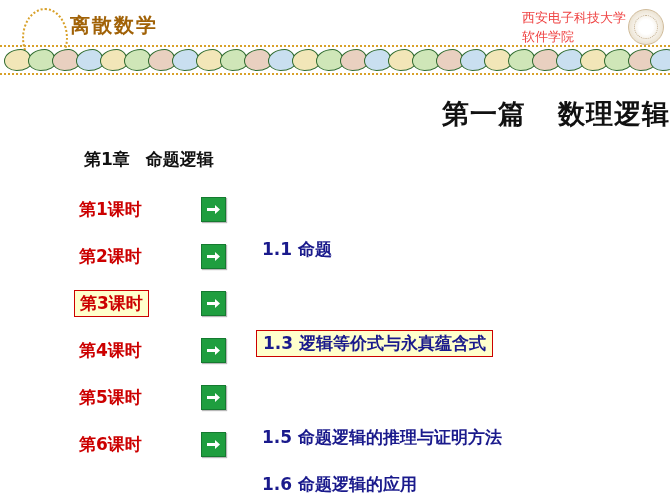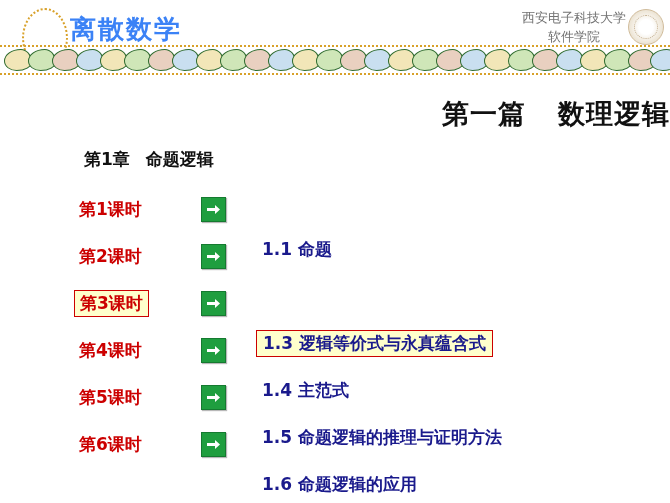--- a/index.html
+++ b/index.html
@@ -19,41 +19,40 @@
   .header {
     position: absolute;
     left: 0; top: 0;
     width: 670px;
     height: 82px;
   }
   .header-title {
     position: absolute;
     left: 70px;
     top: 12px;
-    font-size: 26px;
-    font-weight: bold;
-    color: #3b82f6;
+    font-size: 20px;
+    font-weight: bold;
+    color: #a16207;
     letter-spacing: 2px;
     font-family: "DejaVu Sans", sans-serif;
   }
   .header-oval {
     position: absolute;
     left: 22px;
     top: 8px;
     width: 42px;
     height: 56px;
     border: 2px dotted #d8a12a;
     border-radius: 50%;
   }
   .univ-block {
     position: absolute;
     right: 44px;
     top: 8px;
-    text-align: center;
-    color: #737373;
+    color: #ef4444;
     font-size: 13px;
     line-height: 19px;
     font-family: "DejaVu Sans", sans-serif;
   }
   .univ-seal {
     position: absolute;
     right: 6px;
     top: 9px;
     width: 34px;
     height: 34px;
@@ -267,21 +266,20 @@
     <span class="topic">1.3 逻辑等价式与永真蕴含式</span>
   </div>
 
   <div class="row">
     <span class="lesson">第4课时</span>
     <span class="arrow-box">
       <svg width="15" height="13" viewBox="0 0 15 13">
           <path d="M1 5h8V2l5 4.5L9 11V8H1z" fill="#ffffff"></path>
         </svg>
     </span>
-    <span class="topic">1.4 主范式</span>
   </div>
 
   <div class="row">
     <span class="lesson">第5课时</span>
     <span class="arrow-box">
       <svg width="15" height="13" viewBox="0 0 15 13">
           <path d="M1 5h8V2l5 4.5L9 11V8H1z" fill="#ffffff"></path>
         </svg>
     </span>
     <span class="topic">1.5 命题逻辑的推理与证明方法</span>

